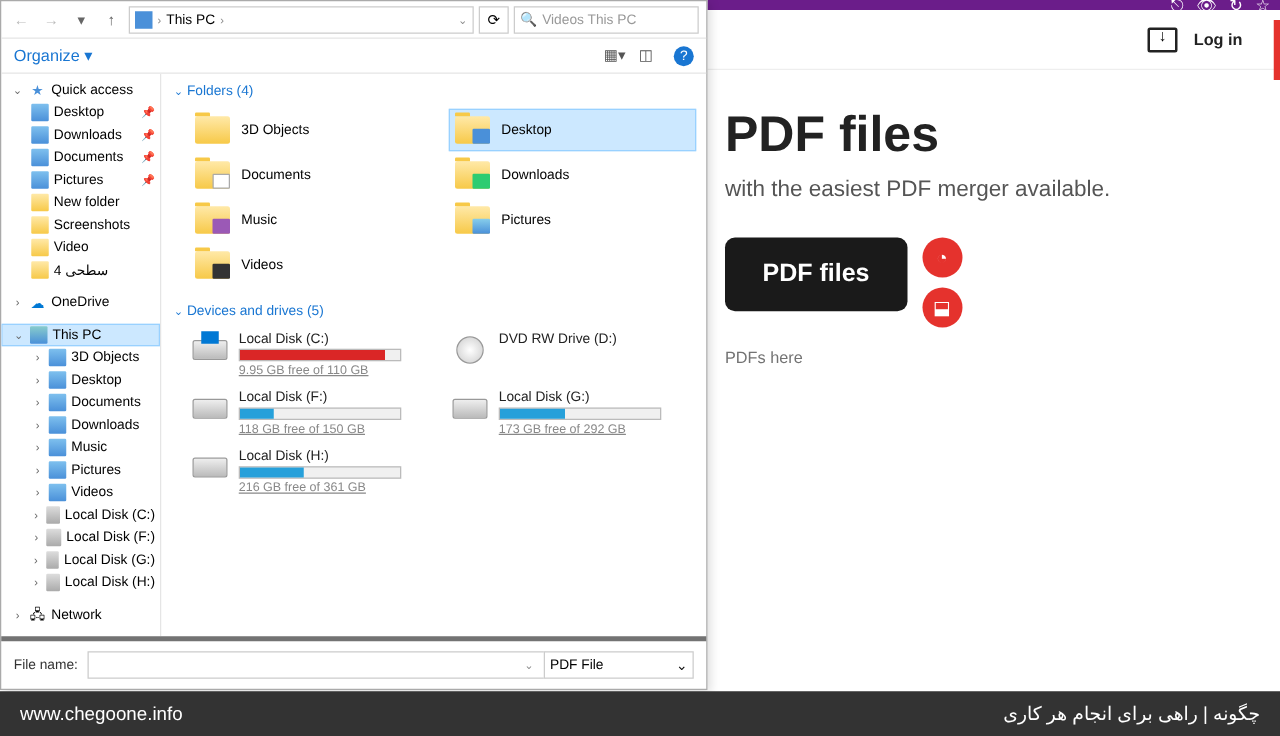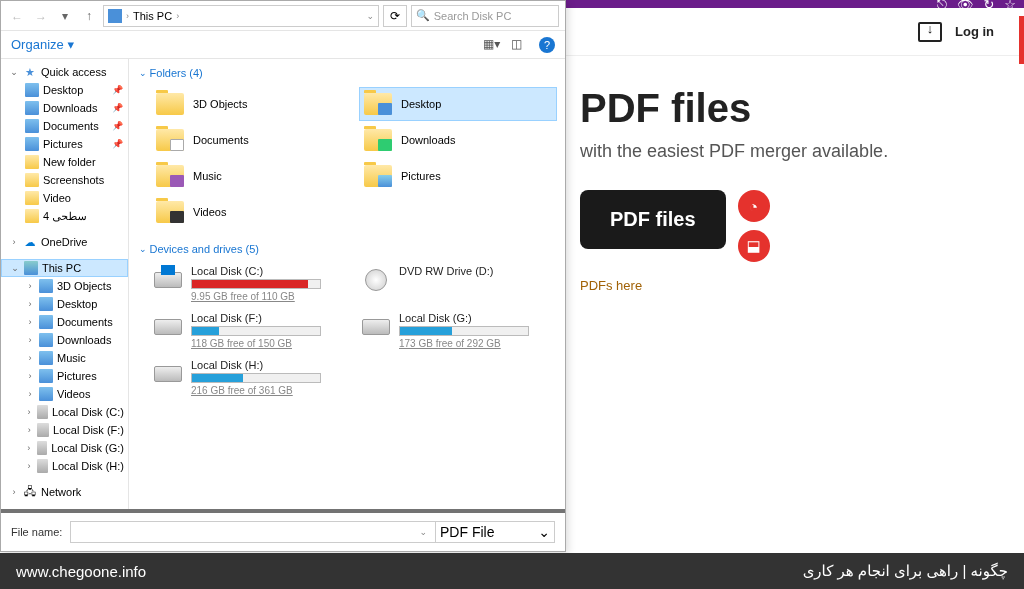--- a/index.html
+++ b/index.html
@@ -20,21 +20,21 @@
 .login-btn { font-size: 13px; font-weight: 600; color: #222; padding: 6px 10px; cursor: pointer; }
 .right-accent { position: absolute; right: 0; top: 8px; width: 5px; height: 48px; background: #e5322d; }
 
 .web-content { padding: 30px 20px 20px 580px; }
 .web-title { font-size: 40px; font-weight: 700; color: #222; margin-bottom: 10px; }
 .web-subtitle { font-size: 18px; color: #555; margin-bottom: 28px; }
 .select-area { display: flex; align-items: flex-start; gap: 12px; }
 .select-btn { background: #1a1a1a; color: #fff; padding: 18px 30px; border-radius: 8px; font-size: 20px; font-weight: 700; cursor: pointer; }
 .cloud-btns { display: flex; flex-direction: column; gap: 8px; }
 .cloud-btn { width: 32px; height: 32px; background: #e5322d; border-radius: 50%; display: flex; align-items: center; justify-content: center; color: #fff; font-size: 15px; cursor: pointer; }
-.drop-text { margin-top: 16px; font-size: 13px; color: #a16207; }
+.drop-text { margin-top: 16px; font-size: 13px; color: #737373; }
 
 
 .dialog { position: absolute; top: 0; left: 0; width: 566px; height: 552px; background: #fff; border: 1px solid #aaa; z-index: 10; display: flex; flex-direction: column; box-shadow: 2px 2px 8px rgba(0,0,0,0.15); }
 
 .dlg-nav { height: 30px; display: flex; align-items: center; gap: 4px; padding: 0 6px; border-bottom: 1px solid #e5e5e5; }
 .nav-btn { width: 20px; height: 20px; display: flex; align-items: center; justify-content: center; color: #666; font-size: 12px; cursor: pointer; }
 .nav-btn.disabled { color: #bbb; }
 .addr-bar { flex: 1; height: 22px; border: 1px solid #ccc; display: flex; align-items: center; padding: 0 4px; font-size: 11px; gap: 4px; }
 .addr-icon { width: 14px; height: 14px; background: #4a90d9; display: inline-block; }
 .addr-chev { color: #888; font-size: 9px; }
@@ -90,21 +90,21 @@
 .drive-info { flex: 1; display: flex; flex-direction: column; gap: 2px; }
 .drive-name { color: #222; }
 .drive-bar { width: 130px; height: 10px; border: 1px solid #bbb; background: #f0f0f0; position: relative; }
 .drive-fill { height: 100%; background: #26a0da; }
 .drive-fill.red { background: #da2626; }
 .drive-free { font-size: 10px; color: #888; text-decoration: underline; }
 
 .dlg-footer { border-top: 4px solid #737373; padding: 8px 10px; display: flex; align-items: center; gap: 8px; font-size: 11px; }
 .fn-label { color: #333; }
 .fn-input { flex: 1; height: 22px; border: 1px solid #ccc; padding: 0 4px; font-size: 11px; background: #fff; }
-.ft-select { width: 120px; height: 22px; border: 1px solid #ccc; padding: 0 4px; font-size: 14px; display: flex; align-items: center; justify-content: space-between; background: #fff; cursor: pointer; }
+.ft-select { width: 120px; height: 22px; border: 1px solid #ccc; padding: 0 4px; font-size: 11px; display: flex; align-items: center; justify-content: space-between; background: #fff; cursor: pointer; }
 
 .bottom-bar { position: absolute; bottom: 0; left: 0; right: 0; height: 36px; background: #333; color: #fff; display: flex; align-items: center; justify-content: space-between; padding: 0 16px; font-size: 15px; z-index: 20; }
 .bottom-right { font-family: Tahoma, sans-serif; direction: rtl; }
 </style>
 </head>
 <body>
 
 <div class="browser-bg"></div>
 <div class="browser-icons">
   <span>⎋</span>
@@ -149,21 +149,21 @@
       <span class="addr-icon"></span>
       <span class="addr-chev">›</span>
       <span>This PC</span>
       <span class="addr-chev">›</span>
       <span style="flex:1"></span>
       <span class="addr-chev">⌄</span>
     </div>
     <div class="refresh-btn">⟳</div>
     <div class="search-box">
       <span>🔍</span>
-      <span>Search Disk PC</span>
+      <span>Videos This PC</span>
     </div>
   </div>
 
   <div class="dlg-toolbar">
     <div class="organize">
       <span>Organize</span> <span>▾</span>
     </div>
     <div class="toolbar-right">
       <span class="view-btn">▦▾</span>
       <span class="view-btn">◫</span>

